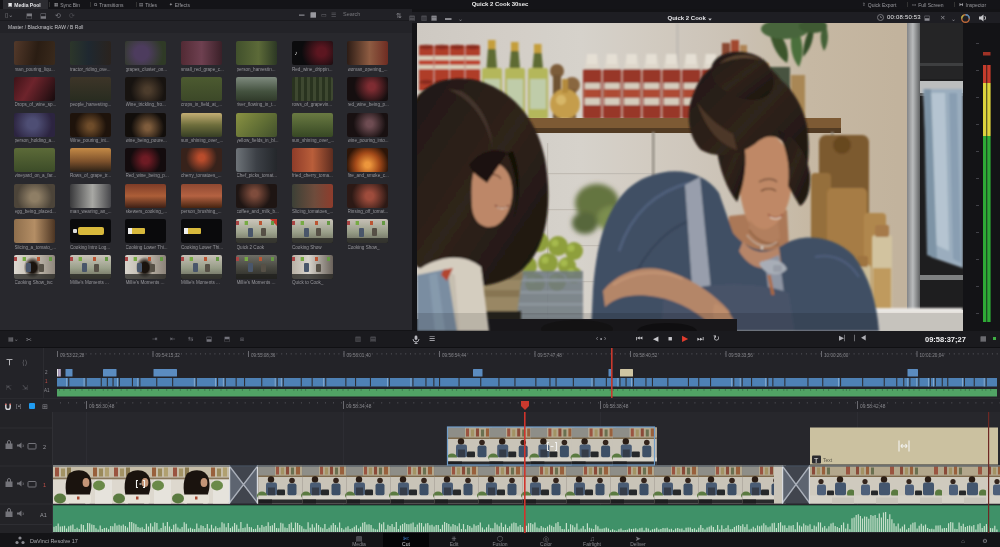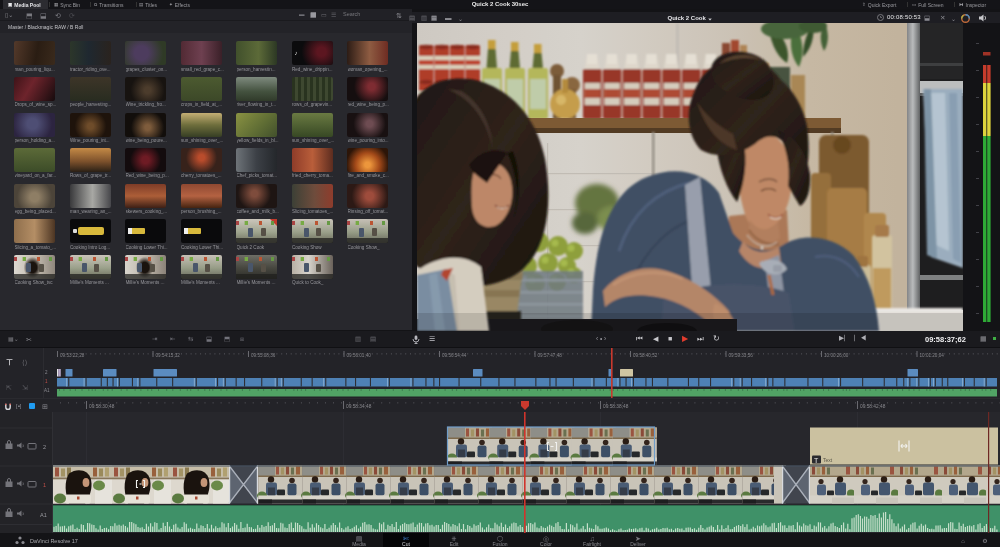--- a/index.html
+++ b/index.html
@@ -543,21 +543,21 @@
         <rect x="20" y="29" width="7.5" height="3.5" fill="#a03226"></rect>
         <rect x="20" y="42" width="3.4" height="18" fill="#c63c2c"></rect>
         <rect x="20" y="60" width="3.4" height="53" fill="#ded43c"></rect>
         <rect x="20" y="113" width="3.4" height="186" fill="#2eaa36"></rect>
         <rect x="24.2" y="42" width="3.4" height="18" fill="#c63c2c"></rect>
         <rect x="24.2" y="60" width="3.4" height="53" fill="#ded43c"></rect>
         <rect x="24.2" y="113" width="3.4" height="186" fill="#2eaa36"></rect>
       </svg></div>
 
   <div class="abs" id="transport">
-      <div id="ttc">09:58:37;62</div>
+      <div id="ttc">09:58:37;27</div>
       <span style="position:absolute;left:8px;top:5px;font-size:6px;color:#76767c;font-weight:normal;line-height:1;">▦⌄</span>
       <span style="position:absolute;left:26px;top:5px;font-size:7px;color:#8a8a90;font-weight:normal;line-height:1;">✂</span>
       <span style="position:absolute;left:152px;top:5px;font-size:6.5px;color:#72727a;font-weight:normal;line-height:1;">⇥</span>
       <span style="position:absolute;left:170px;top:5px;font-size:6.5px;color:#72727a;font-weight:normal;line-height:1;">⇤</span>
       <span style="position:absolute;left:188px;top:5px;font-size:6.5px;color:#72727a;font-weight:normal;line-height:1;">⇆</span>
       <span style="position:absolute;left:206px;top:5px;font-size:6.5px;color:#72727a;font-weight:normal;line-height:1;">⬓</span>
       <span style="position:absolute;left:224px;top:5px;font-size:6.5px;color:#72727a;font-weight:normal;line-height:1;">⬒</span>
       <span style="position:absolute;left:240px;top:5px;font-size:6.5px;color:#72727a;font-weight:normal;line-height:1;">⧈</span>
       <span style="position:absolute;left:355px;top:5px;font-size:6.5px;color:#6e6e74;font-weight:normal;line-height:1;">▥</span>
       <span style="position:absolute;left:370px;top:5px;font-size:6.5px;color:#6e6e74;font-weight:normal;line-height:1;">▤</span>

